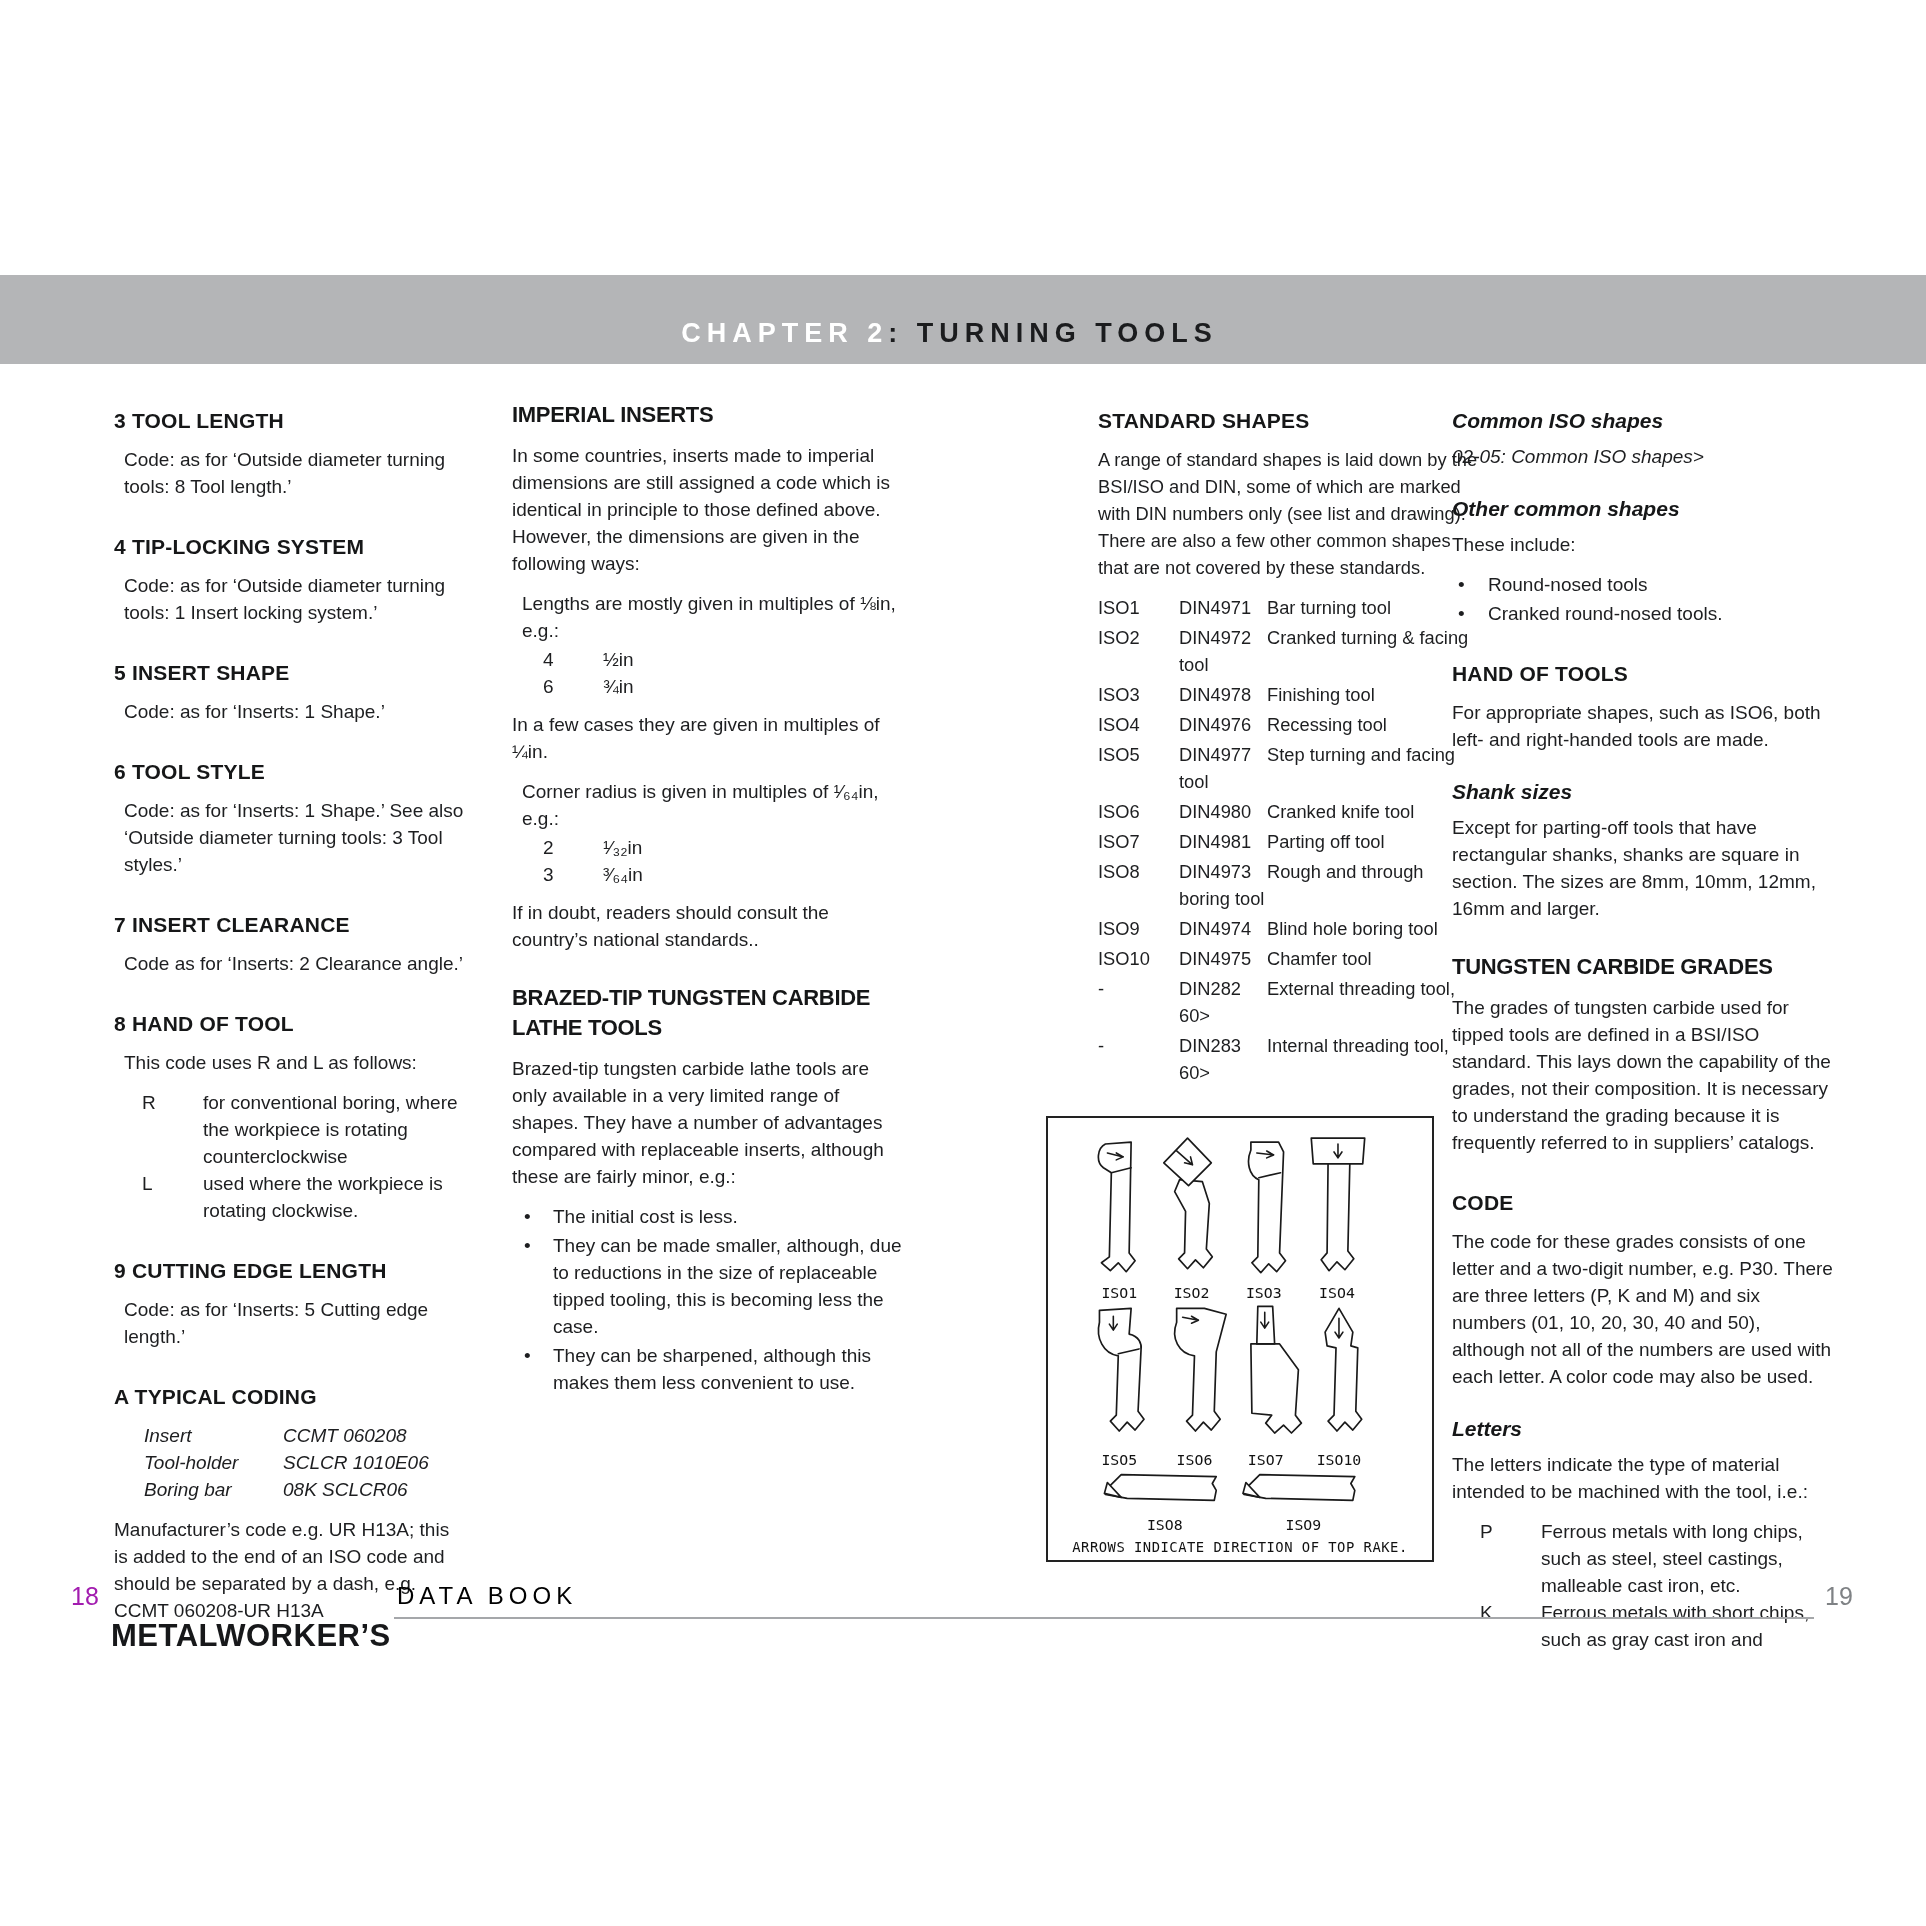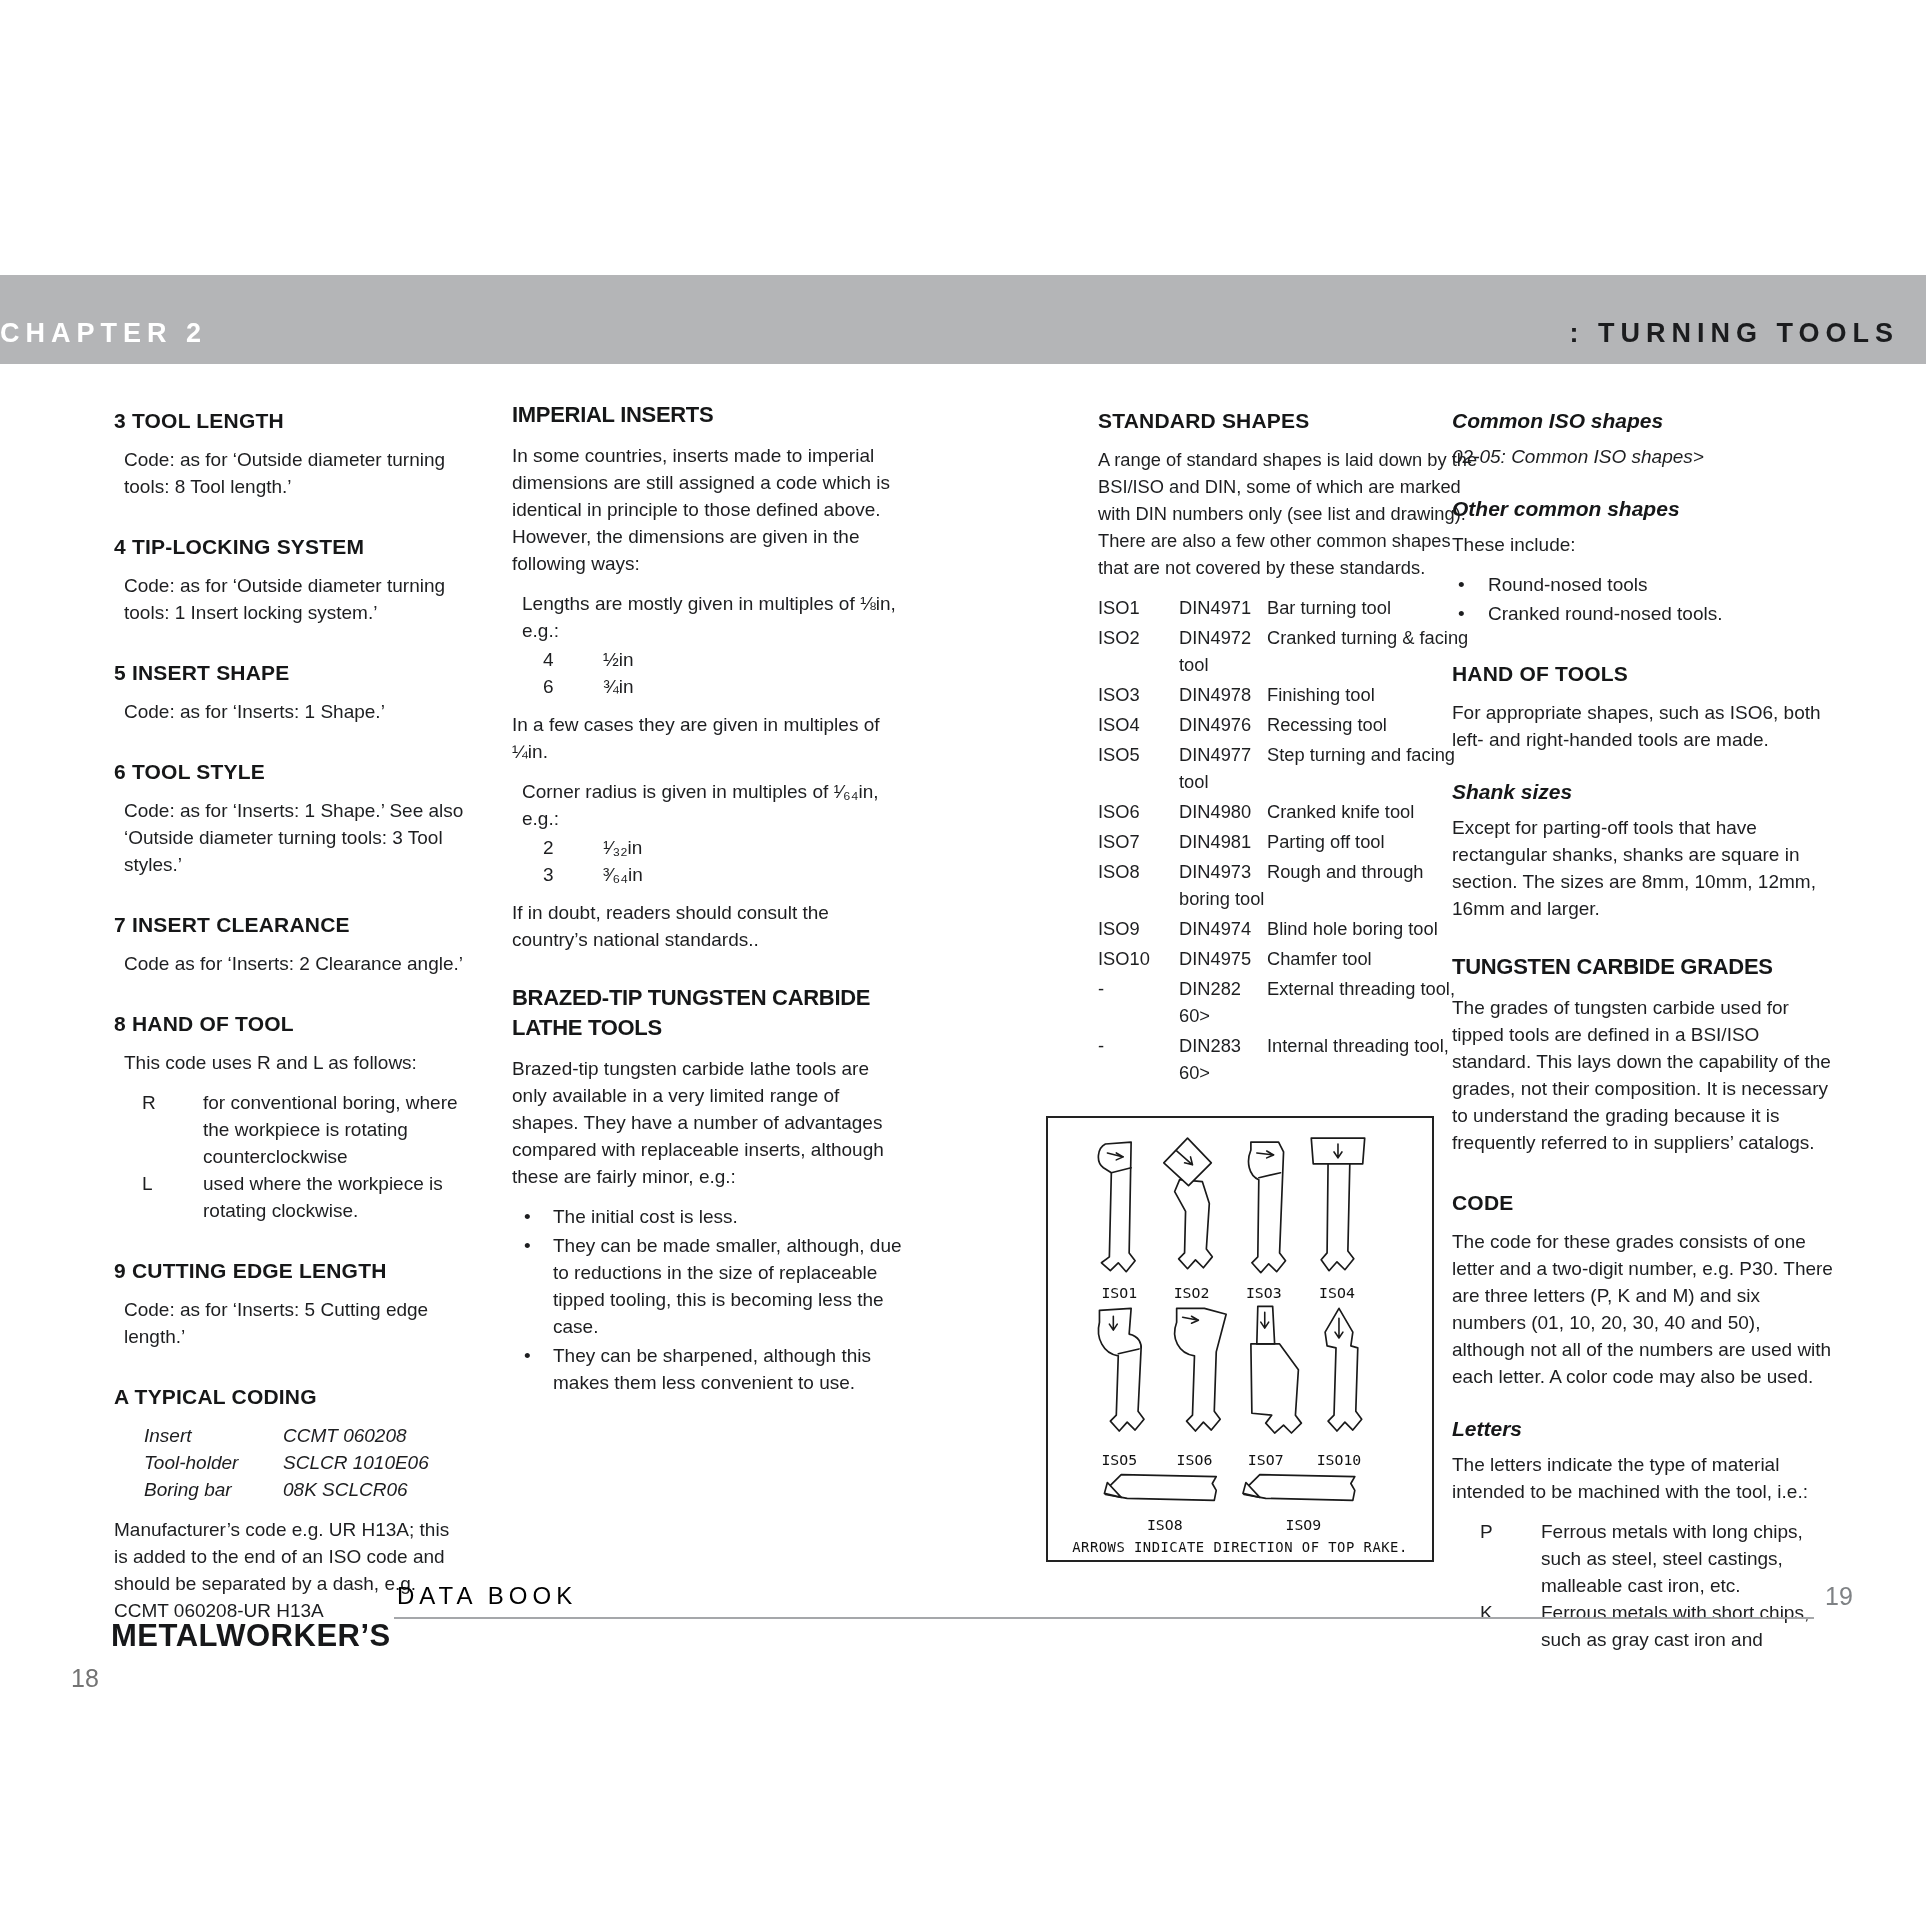--- a/index.html
+++ b/index.html
@@ -1,21 +1,21 @@
 <!DOCTYPE html>
 <html><head>
 <meta charset="utf-8">
 <style>
   html,body{margin:0;padding:0;background:#fff;}
   body{width:1927px;height:1927px;font-family:"Liberation Sans",sans-serif;color:#1d1e20;}
   .page{position:relative;width:1927px;height:1927px;background:#fff;overflow:hidden;}
 
   
   .banner{position:absolute;left:0;top:275px;width:100%;height:89px;background:#b4b5b7;
-    display:flex;justify-content:space-between;align-items:flex-end;box-sizing:border-box;
+    display:flex;justify-content:center;align-items:flex-end;box-sizing:border-box;
     padding:0 28px 15px 0;font-weight:bold;font-size:27px;letter-spacing:6px;white-space:pre;}
   .ch-num{color:#ffffff;}
   .ch-title{color:#1b1c1e;}
 
   
   .col{position:absolute;font-size:19px;line-height:27px;}
   #col1{left:114px;top:408px;width:354px;}
   #col2{left:512px;top:400px;width:393px;}
   #col3{left:1098px;top:408px;width:381px;font-size:18.3px;}
   #col4{left:1452px;top:408px;width:381px;}
@@ -53,21 +53,21 @@
   .diagram{position:absolute;left:1046px;top:1116px;width:388px;height:446px;
     border:2px solid #222;box-sizing:border-box;background:#fff;}
   .diagram svg{width:100%;height:100%;display:block;}
   .diagram path, .diagram polyline{fill:#fff;stroke:#1a1a1a;stroke-width:1.7;stroke-linejoin:round;}
   .diagram .arr{fill:none;stroke:#1a1a1a;stroke-width:1.6;stroke-linecap:round;}
   .diagram text{font-family:"DejaVu Sans Mono",monospace;font-size:15px;fill:#111;}
   .diagram text.cap{font-size:14px;letter-spacing:0.5px;}
 
   
   .fpos{position:absolute;}
-  #f-pl{left:71px;top:1664px;font-size:25px;color:#737373;}
+  #f-pl{left:71px;top:1582px;font-size:25px;color:#a21caf;}
   #f-b{left:111px;top:1575px;font-size:31px;font-weight:bold;color:#17181a;letter-spacing:0.5px;margin-top:43px;}
   #f-l{left:397px;top:1582px;font-size:24px;letter-spacing:5px;color:#000000;}
   #f-line{left:394px;top:1617px;width:1420px;height:2px;background:#a5a7aa;}
   #f-pr{left:1825px;top:1582px;font-size:25px;color:#7f8285;}
 </style>
 </head>
 <body>
 
 <div class="page">
 

